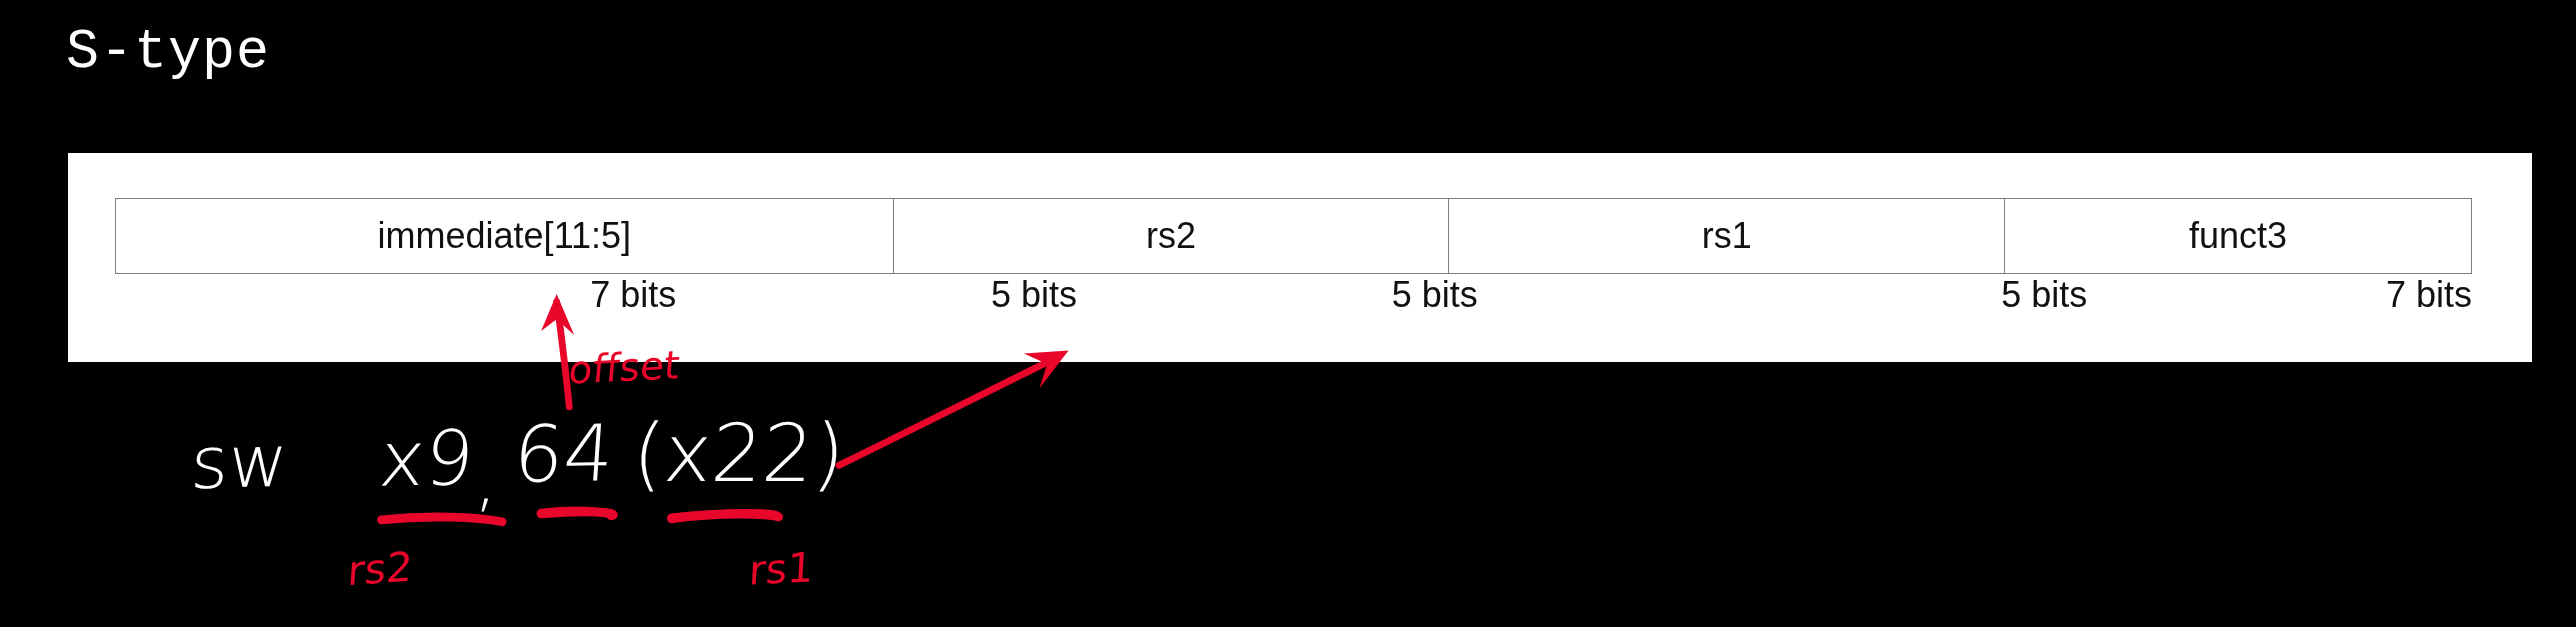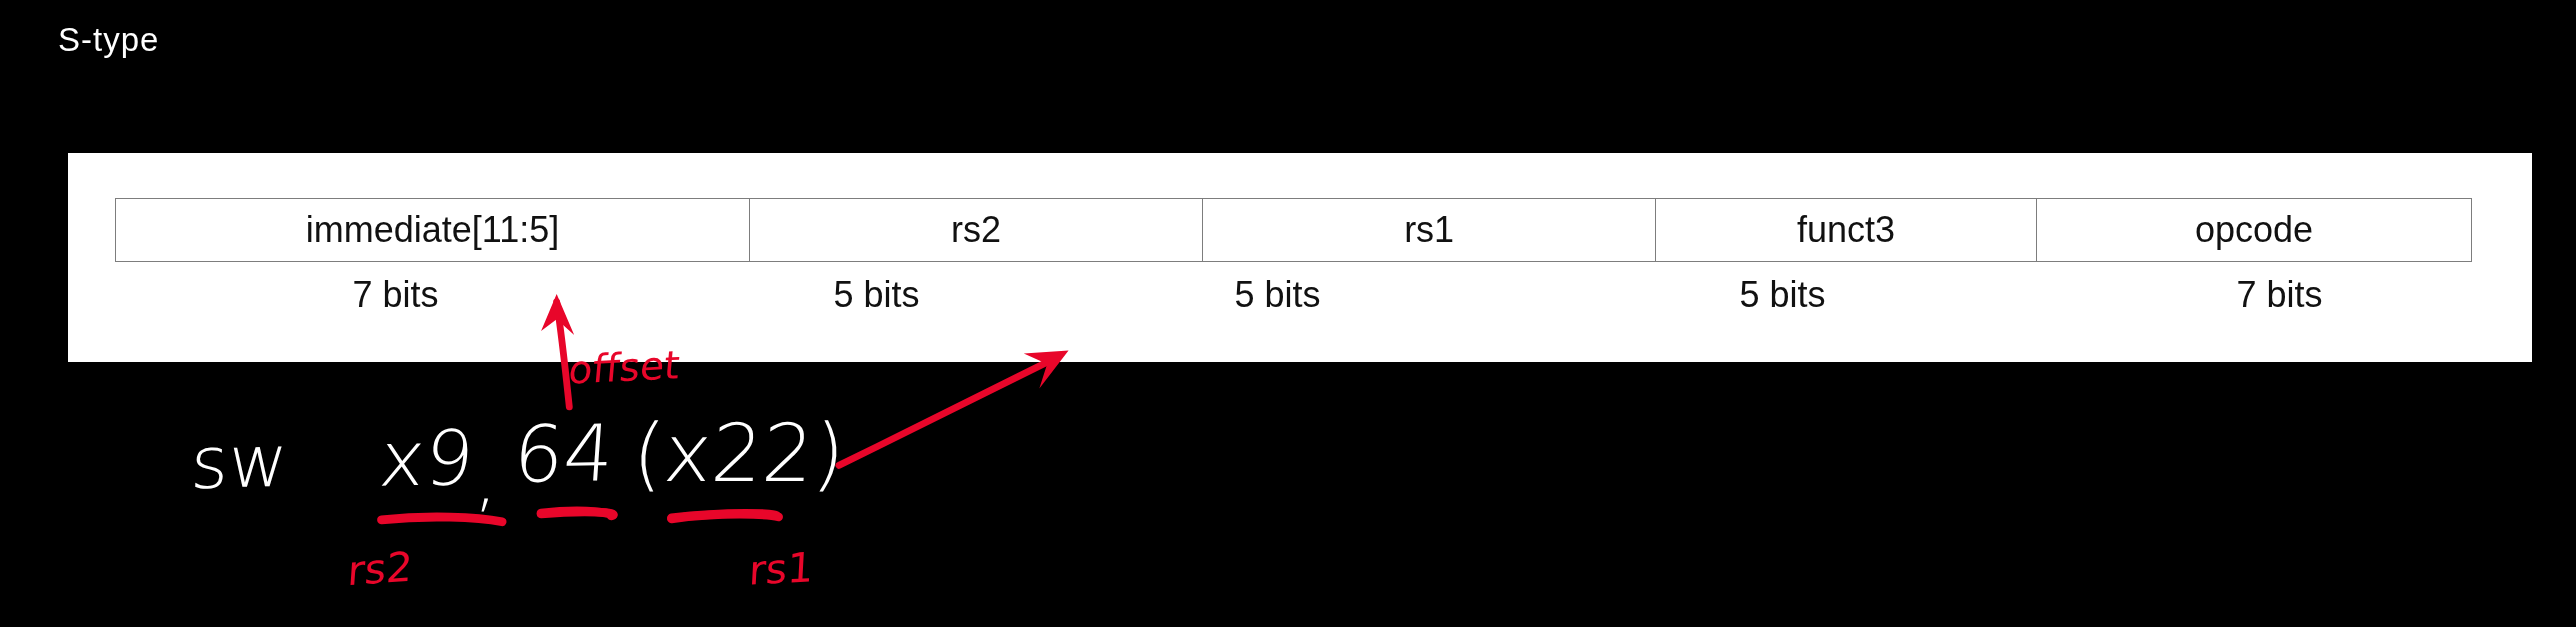--- a/index.html
+++ b/index.html
@@ -1,51 +1,51 @@
 <!DOCTYPE html>
 <html><head>
 <meta charset="utf-8">
 <style>
   html,body{margin:0;padding:0;background:#000;}
   body{width:2576px;height:628px;position:relative;overflow:hidden;
        font-family:"DejaVu Sans",sans-serif;}
 
   #page-title{
-    position:absolute;left:58px;top:21.4px;
-    color:#ffffff;font-size:33px;font-weight:400;letter-spacing:1px;
-    font-family:Liberation Sans, sans-serif;
+    position:absolute;left:66px;top:21.4px;
+    color:#ffffff;font-size:55px;font-weight:400;letter-spacing:1px;
+    font-family:Liberation Mono, monospace;
   }
 
   #white-panel{
     position:absolute;left:68px;top:153px;width:2464px;height:209px;
     background:#ffffff;
   }
 
   #instruction-table{
-    position:absolute;left:47px;top:45px;width:2357px;height:64px;
+    position:absolute;left:47px;top:45px;width:2357px;height:76px;
     display:flex;
     border:1.9px solid #7d7d7d;
     box-sizing:border-box;
     background:#ffffff;
   }
   .tcell{
     border-right:1.9px solid #7d7d7d;
     display:flex;align-items:center;justify-content:center;
     font-family:"Liberation Sans",sans-serif;
     font-size:36px;color:#111;
     box-sizing:border-box;
   }
   .tcell:last-child{border-right:none;}
 
   #bits-row{
     position:absolute;left:47px;top:121px;width:2357px;height:54px;
     display:flex;
   }
   .bcell{
-    display:flex;align-items:flex-start;justify-content:center;
+    display:flex;align-items:flex-start;justify-content:flex-end;
     font-family:"Liberation Sans",sans-serif;
     font-size:36px;color:#111;
     box-sizing:border-box;
   }
 
   
   #annotation-layer{
     position:absolute;left:0;top:0;width:2576px;height:628px;
     pointer-events:none;
   }
@@ -83,23 +83,20 @@
       <span>immediate[11:5]</span>
     </div>
     <div class="tcell" style="flex:5">
       <span>rs2</span>
     </div>
     <div class="tcell" style="flex:5">
       <span>rs1</span>
     </div>
     <div class="tcell" style="flex:4.2">
       <span>funct3</span>
-    </div>
-    <div class="tcell" style="flex:4.8">
-      <span>opcode</span>
     </div>
   </div>
 
   <div id="bits-row">
     <div class="bcell" style="flex:7">
       <span>7 bits</span>
     </div>
     <div class="bcell" style="flex:5">
       <span>5 bits</span>
     </div>

